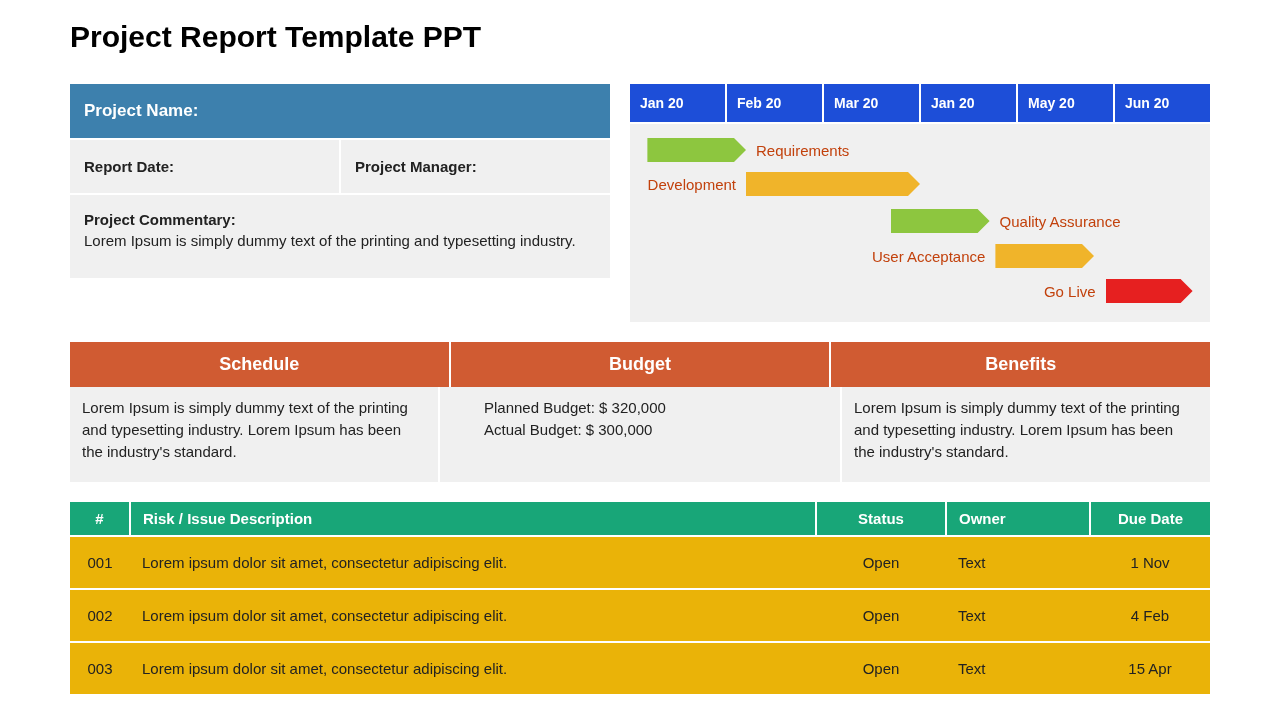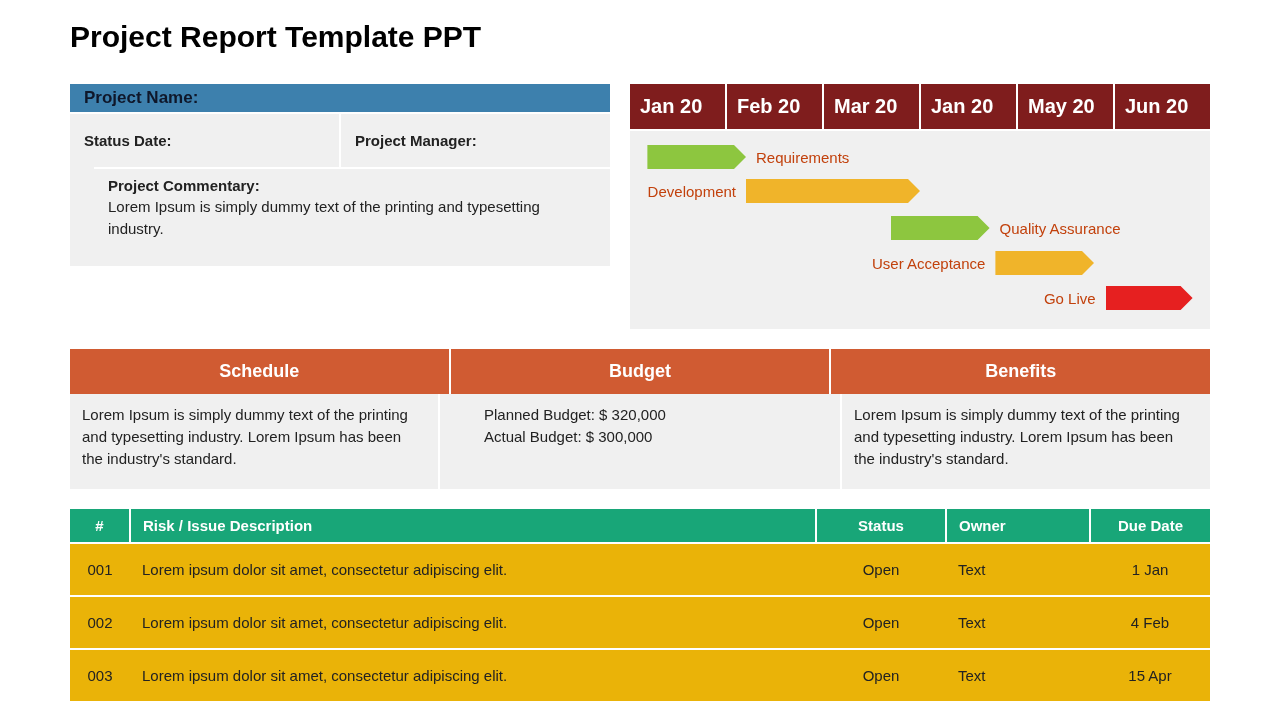--- a/index.html
+++ b/index.html
@@ -25,51 +25,50 @@
     margin: 0 0 30px 0;
     color: #000;
   }
   .row1 { display: flex; gap: 20px; }
   .panel-left { flex: 0 0 540px; }
   .panel-right { flex: 1; }
 
   
   .pn-header {
     background: #3d80ad;
-    color: #0f172a;
+    color: #ffffff;
     font-weight: 700;
     font-size: 17px;
-    padding: 4px 14px;
+    padding: 17px 14px;
   }
   .info-body { background: #f0f0f0; border-top: 2px solid #fff; }
   .info-row2 { display: flex; }
   .info-cell {
     flex: 1;
     padding: 18px 14px;
     font-weight: 700;
     font-size: 15px;
     border-right: 2px solid #fff;
   }
   .info-cell:last-child { border-right: none; }
   .commentary {
     border-top: 2px solid #fff;
-    padding: 8px 14px 26px 14px;
-    margin-left: 24px;
+    padding: 16px 14px 26px 14px;
   }
   .commentary .lbl { font-weight: 700; font-size: 15px; }
   .commentary .txt { font-size: 15px; line-height: 1.45; margin-top: 2px; }
 
   
   .tl-head { display: flex; }
   .tl-col {
     flex: 1;
-    background: #7f1d1d;
+    background: #1d4ed8;
     color: #fff;
     font-weight: 700;
-    font-size: 20px;
+    font-size: 14px;
     text-align: left;
     padding: 11px 10px;
     border-right: 2px solid #fff;
   }
   .tl-col:last-child { border-right: none; }
   .tl-body {
     position: relative;
     background: #f0f0f0;
     height: 200px;
     border-top: 2px solid #fff;
@@ -148,21 +147,21 @@
 
 <div class="wrap">
   <h1 class="title">Project Report Template PPT</h1>
 
   <div class="row1">
 
     <div class="panel-left">
       <div class="pn-header">Project Name:</div>
       <div class="info-body">
         <div class="info-row2">
-          <div class="info-cell">Status Date:</div>
+          <div class="info-cell">Report Date:</div>
           <div class="info-cell">Project Manager:</div>
         </div>
         <div class="commentary">
           <div class="lbl">Project Commentary:</div>
           <div class="txt">Lorem Ipsum is simply dummy text of the printing and typesetting industry.</div>
         </div>
       </div>
     </div>
 
     <div class="panel-right">
@@ -223,21 +222,21 @@
             <th class="col-owner">Owner</th>
             <th class="col-due">Due Date</th>
           </tr>
         </thead>
       <tbody id="risk-body">
           <tr>
             <td class="col-num">001</td>
             <td>Lorem ipsum dolor sit amet, consectetur adipiscing elit.</td>
             <td class="col-status">Open</td>
             <td class="col-owner">Text</td>
-            <td class="col-due">1 Jan</td>
+            <td class="col-due">1 Nov</td>
           </tr>
           <tr>
             <td class="col-num">002</td>
             <td>Lorem ipsum dolor sit amet, consectetur adipiscing elit.</td>
             <td class="col-status">Open</td>
             <td class="col-owner">Text</td>
             <td class="col-due">4 Feb</td>
           </tr>
           <tr>
             <td class="col-num">003</td>

